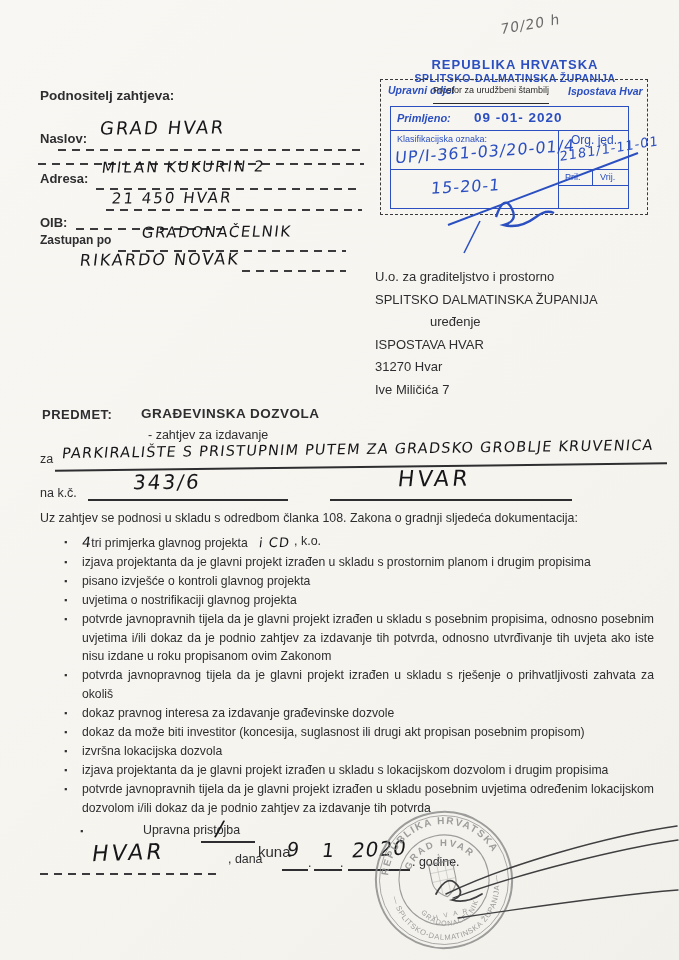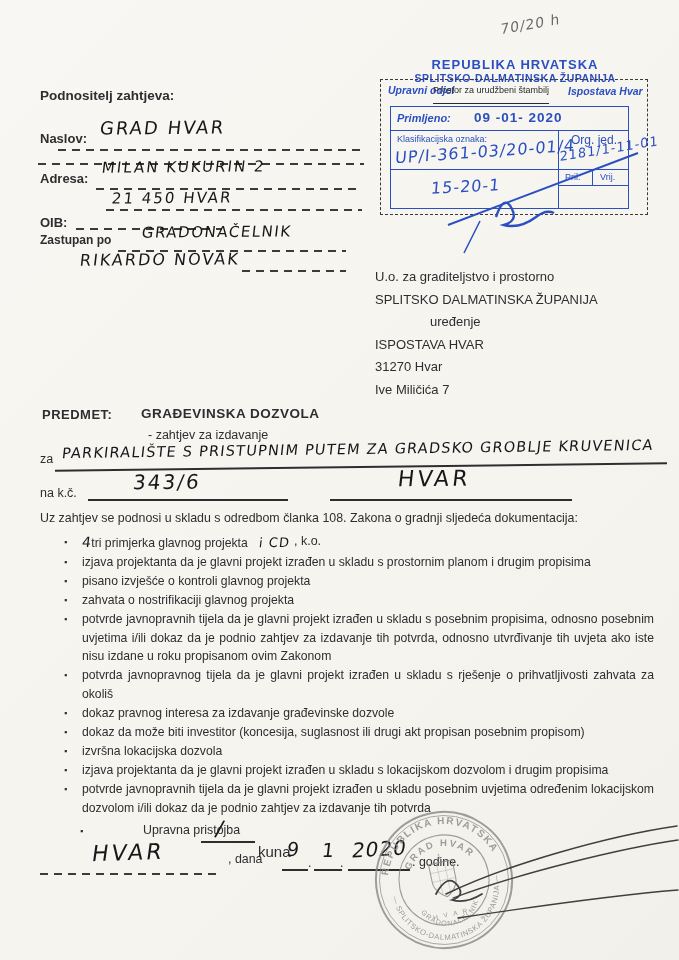--- a/index.html
+++ b/index.html
@@ -122,21 +122,21 @@
 
   <ul class="abs list print" style="left:62px;top:533px;">
     <li>
       <span class="bullet">▪</span>
       <span class="hw" style="font-size:14px;margin-right:-4px;">4</span>
       <span>tri primjerka glavnog projekta</span>
       <span class="hw" style="font-size:13px;margin-left:8px;">i CD</span>
     </li>
     <li><span class="bullet">▪</span><span>izjava projektanta da je glavni projekt izrađen u skladu s prostornim planom i drugim propisima</span></li>
     <li><span class="bullet">▪</span><span>pisano izvješće o kontroli glavnog projekta</span></li>
-    <li><span class="bullet">▪</span><span>zahvata o nostrifikaciji glavnog projekta</span></li>
+    <li><span class="bullet">▪</span><span>uvjetima o nostrifikaciji glavnog projekta</span></li>
     <li><span class="bullet">▪</span><span>potvrde javnopravnih tijela da je glavni projekt izrađen u skladu s posebnim propisima, odnosno posebnim uvjetima i/ili dokaz da je podnio zahtjev za izdavanje tih potvrda, odnosno utvrđivanje tih uvjeta ako iste nisu izdane u roku propisanom ovim Zakonom</span></li>
     <li><span class="bullet">▪</span><span>potvrda javnopravnog tijela da je glavni projekt izrađen u skladu s rješenje o prihvatljivosti zahvata za okoliš</span></li>
     <li><span class="bullet">▪</span><span>dokaz pravnog interesa za izdavanje građevinske dozvole</span></li>
     <li><span class="bullet">▪</span><span>dokaz da može biti investitor (koncesija, suglasnost ili drugi akt propisan posebnim propisom)</span></li>
     <li><span class="bullet">▪</span><span>izvršna lokacijska dozvola</span></li>
     <li><span class="bullet">▪</span><span>izjava projektanta da je glavni projekt izrađen u skladu s lokacijskom dozvolom i drugim propisima</span></li>
     <li><span class="bullet">▪</span><span>potvrde javnopravnih tijela da je glavni projekt izrađen u skladu posebnim uvjetima određenim lokacijskom dozvolom i/ili dokaz da je podnio zahtjev za izdavanje tih potvrda</span></li>
   </ul>
 
   <span class="abs print" style="left:80px;top:826px;font-size:9px;">▪</span>

